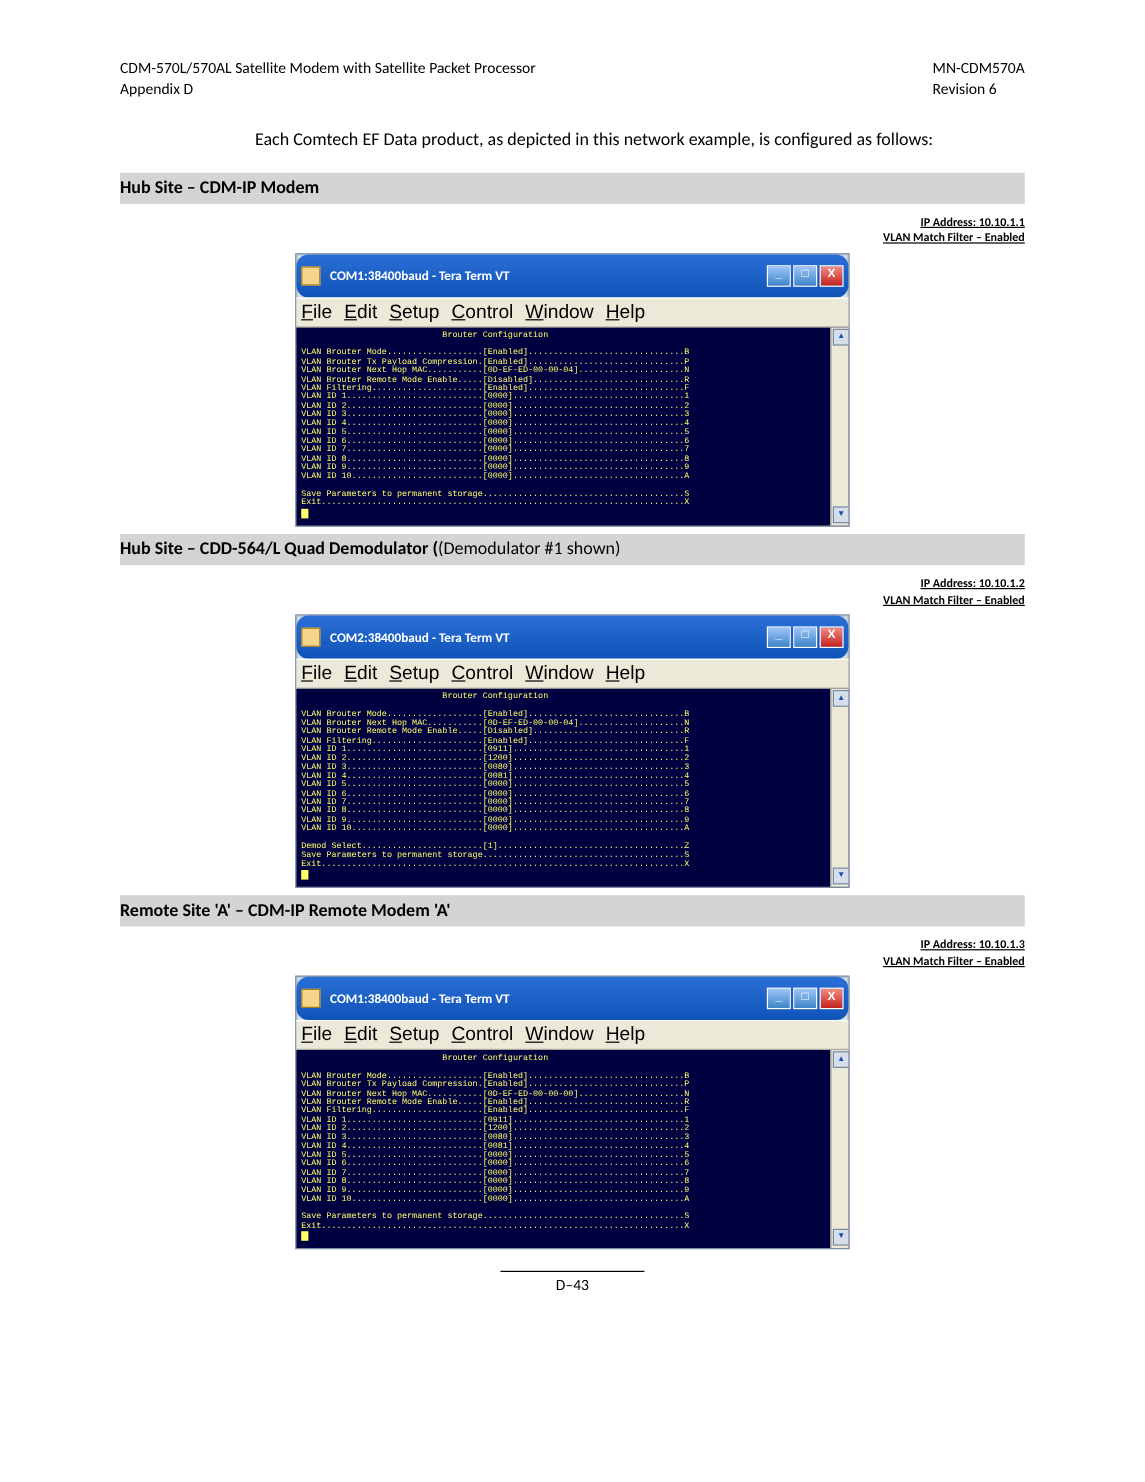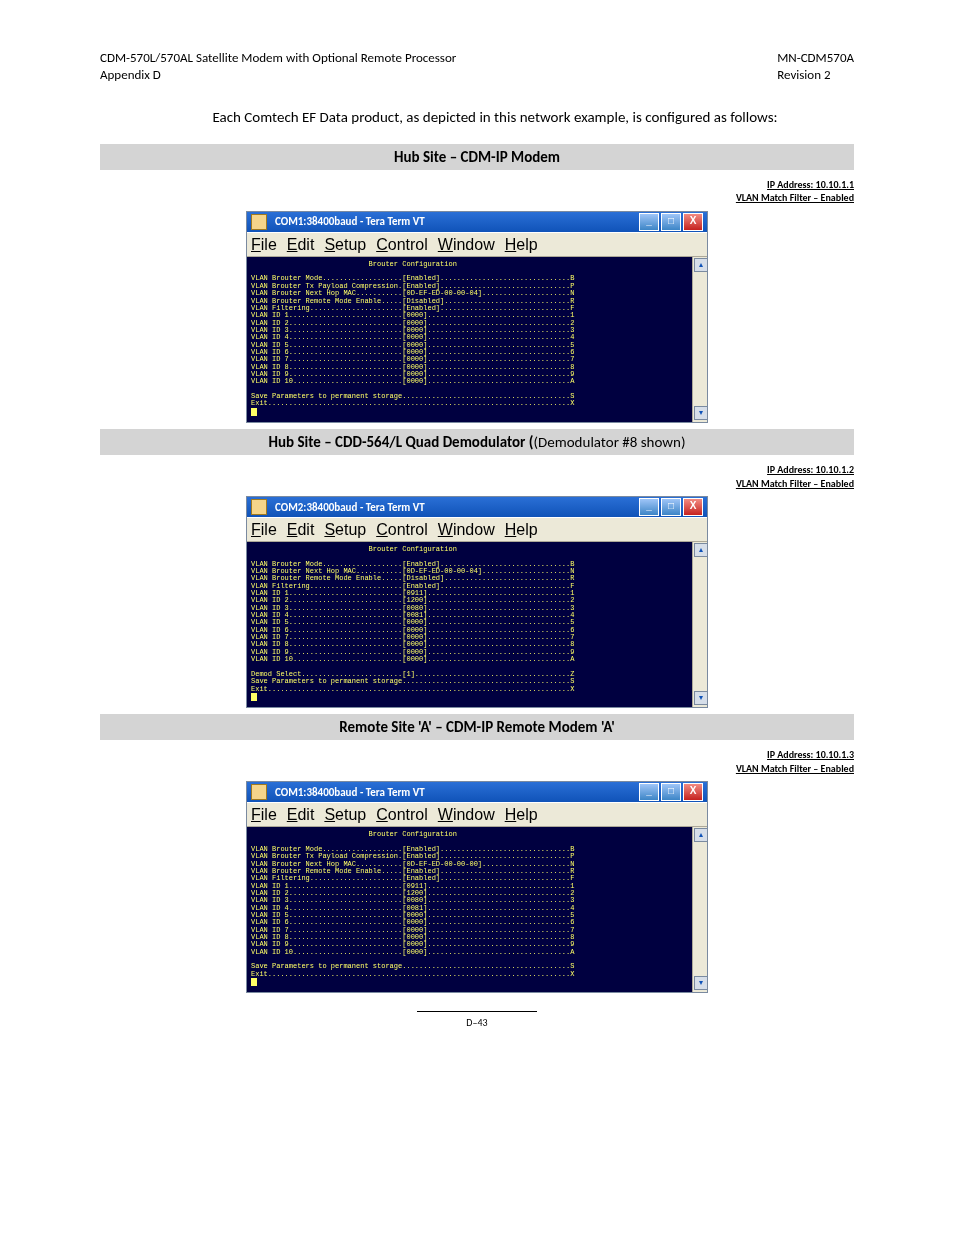--- a/index.html
+++ b/index.html
@@ -24,21 +24,21 @@
   .header-left { float: left; }
   .header-right { float: right; }
   .clear { clear: both; }
   .intro {
     font-size: 15px;
     text-align: center;
     margin: 0 0 18px 36px;
   }
   .section-bar {
     background: #d4d4d4;
-    text-align: center;
+    text-align: left;
     font-weight: bold;
     font-size: 15px;
     padding: 4px 0;
     margin-top: 6px;
   }
   .section-sub {
     text-align: right;
     font-weight: bold;
     font-size: 10px;
     line-height: 1.35;
@@ -46,25 +46,26 @@
     text-decoration: underline;
   }
   .term-wrap {
     width: 460px;
     margin: 0 auto;
     border: 1px solid #7a8aa0;
     background: #d6dee9;
     box-shadow: 0 0 0 1px #b5c3d6 inset;
   }
   .titlebar {
-    height: 20px;
+    height: 36px;
     background: linear-gradient(#2a6fd6, #1053b8);
     display: flex;
     align-items: center;
     padding: 0 4px;
+    border-radius: 10px;
   }
   .title-text {
     color: #fff;
     font-size: 11px;
     font-weight: bold;
     flex: 1;
     padding-left: 4px;
   }
   .title-icon {
     width: 14px; height: 14px;
@@ -126,41 +127,41 @@
     background: #d6dee9;
     border: 1px solid #7a8aa0;
     font-size: 8px;
     line-height: 10px;
     text-align: center;
     color: #1053b8;
   }
   .sbtn.bot { position: absolute; bottom: 1px; left: 0; }
   .page-num {
     text-align: center;
-    font-size: 10px;
+    font-size: 13px;
     border-top: 1px solid #000;
     width: 120px;
     margin: 18px auto 0 auto;
     padding-top: 4px;
   }
   .cursor { display:inline-block; width:6px; height:8px; background:#ffff66; vertical-align:text-bottom; }
 </style>
 </head>
 <body>
 
 <div class="page">
 
   <div class="header-row">
     <div class="header-left">
-      <div>CDM-570L/570AL Satellite Modem with Optional Remote Processor</div>
+      <div>CDM-570L/570AL Satellite Modem with Satellite Packet Processor</div>
       <div>Appendix D</div>
     </div>
     <div class="header-right">
       <div>MN-CDM570A</div>
-      <div>Revision 2</div>
+      <div>Revision 6</div>
     </div>
     <div class="clear"></div>
   </div>
 
   <p class="intro">Each Comtech EF Data product, as depicted in this network example, is configured as follows:</p>
 
   <div id="sections-host">
       <div class="section-bar">Hub Site – CDM-IP Modem</div>
       <div class="section-sub">
         <div>IP Address: 10.10.1.1</div>
@@ -196,21 +197,21 @@
 
 Save Parameters to permanent storage........................................S
 Exit........................................................................X
 <span class="cursor"></span></div>
           <div class="scrollbar">
             <div class="sbtn">▴</div>
             <div class="sbtn bot">▾</div>
           </div>
         </div>
       </div>
-      <div class="section-bar"><span>Hub Site – CDD-564/L Quad Demodulator (</span><span class="thin" style="font-weight: normal;">(Demodulator #8 shown)</span></div>
+      <div class="section-bar"><span>Hub Site – CDD-564/L Quad Demodulator (</span><span class="thin" style="font-weight: normal;">(Demodulator #1 shown)</span></div>
       <div class="section-sub">
         <div>IP Address: 10.10.1.2</div>
         <div>VLAN Match Filter – Enabled</div>
       </div>
       <div class="term-wrap">
         <div class="titlebar">
           <div class="title-icon"></div>
           <div class="title-text">COM2:38400baud - Tera Term VT</div>
           <div class="winbtn min">_</div>
           <div class="winbtn max">□</div>

